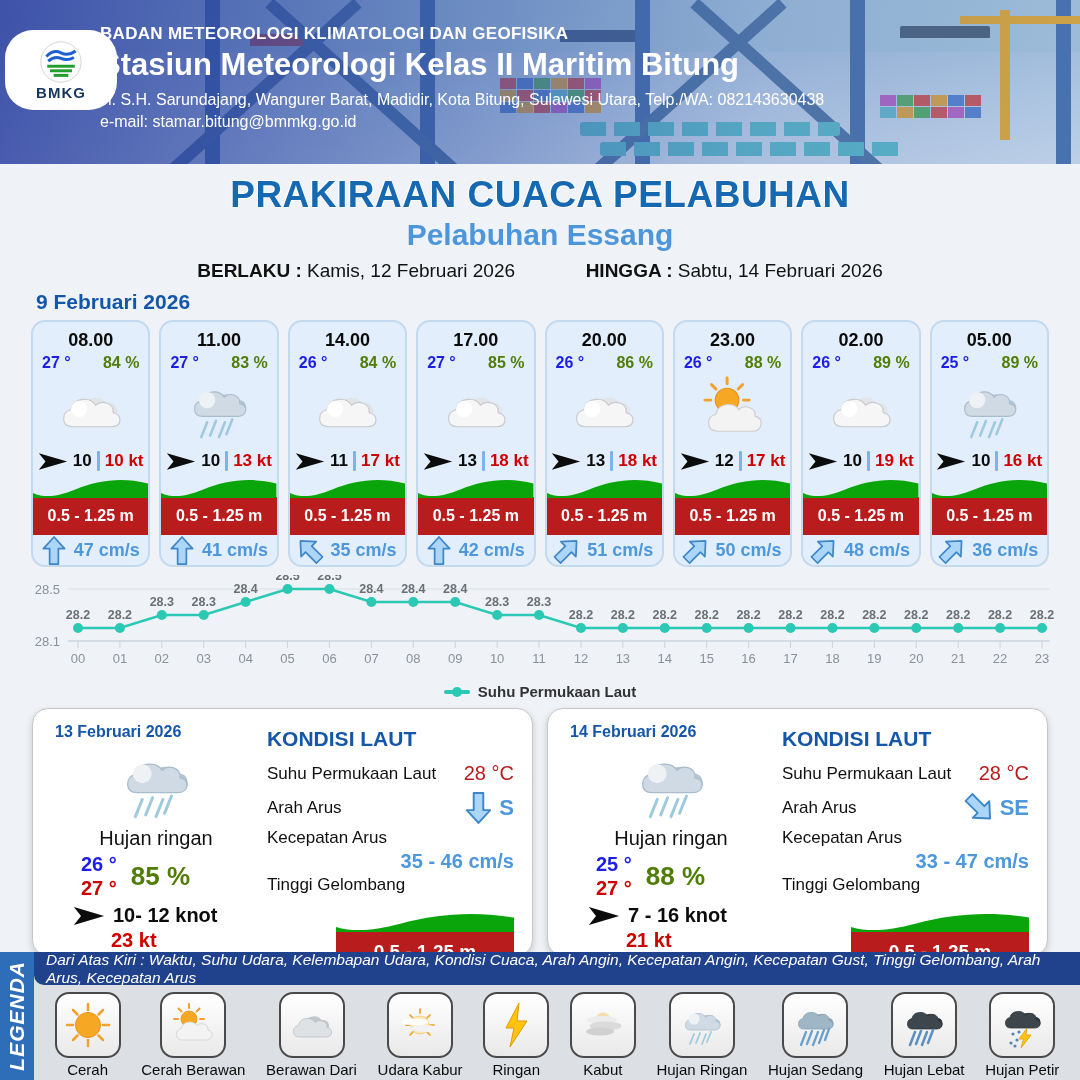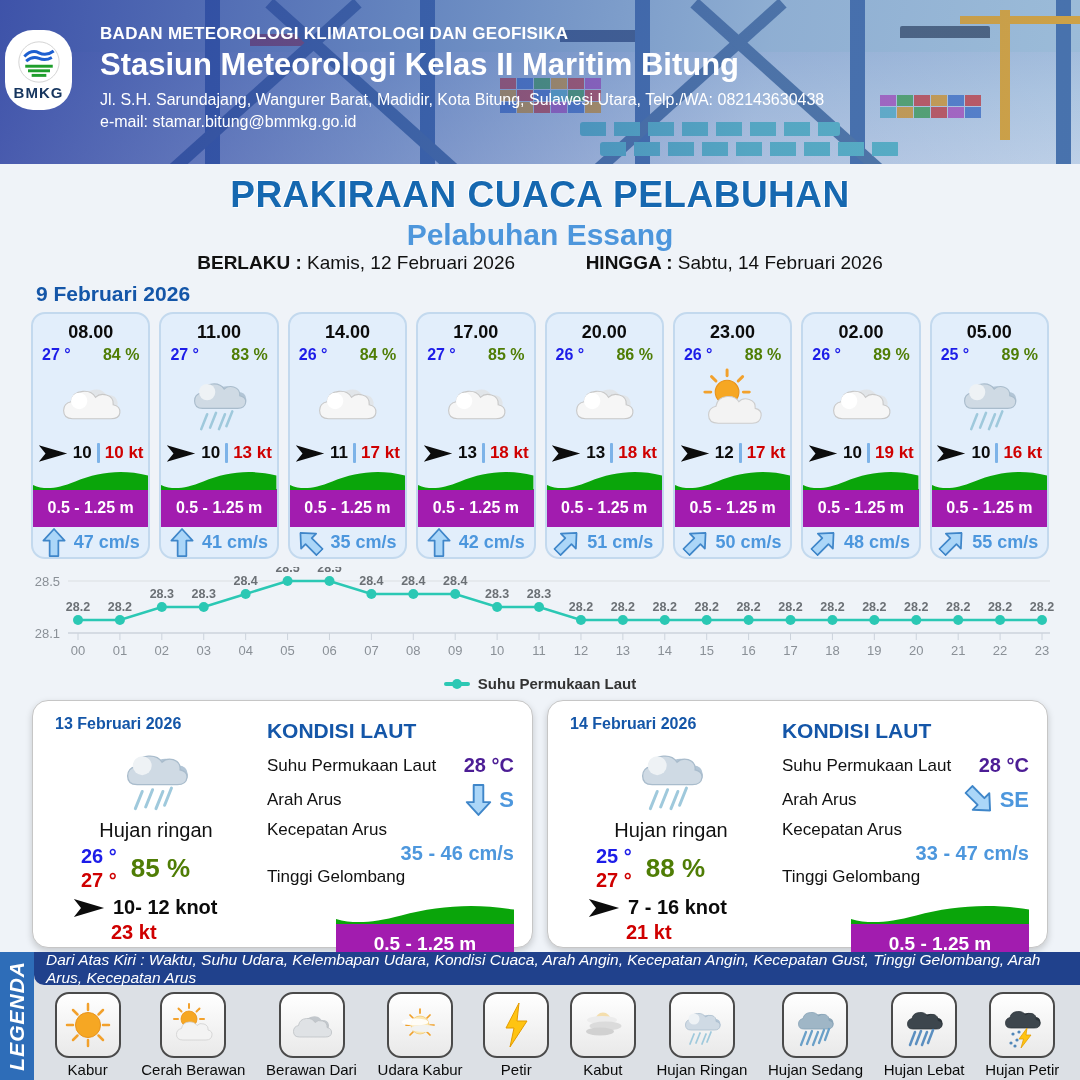--- a/index.html
+++ b/index.html
@@ -10,52 +10,52 @@
   .hdr-sea{position:absolute;top:0;left:0;right:0;height:52px;background:#a3c4da;}
   .hdr-ship{position:absolute;height:12px;border-radius:2px 2px 0 0;}
   .mull{position:absolute;top:0;bottom:0;width:15px;background:#3f6ca6;}
   .brace{position:absolute;width:12px;height:260px;background:#47719f;top:-40px;}
   .hdr-containers{position:absolute;display:grid;grid-template-columns:repeat(6,16px);grid-auto-rows:11px;gap:1px;}
   .cc1{background:#c94f4f}.cc2{background:#4f7dc9}.cc3{background:#4fa85f}.cc4{background:#d8a03a}.cc5{background:#b05fc0}.cc6{background:#5fb6c9}
   .crane-v{position:absolute;width:10px;background:#e0a52a;}
   .crane-h{position:absolute;height:8px;background:#e0a52a;}
   .seats{position:absolute;height:14px;background:repeating-linear-gradient(90deg,#53b8c4 0 26px,transparent 26px 34px);border-radius:3px;}
   .hdr-overlay{position:absolute;inset:0;background:linear-gradient(100deg,rgba(40,58,158,.82) 0%,rgba(52,84,170,.55) 38%,rgba(90,118,190,.28) 70%,rgba(120,148,210,.16) 100%);}
-  .logo-box{position:absolute;left:5px;top:30px;width:67px;height:80px;background:#fff;border-radius:28px;display:flex;flex-direction:column;align-items:center;justify-content:center;z-index:5;}
+  .logo-box{position:absolute;left:5px;top:30px;width:112px;height:80px;background:#fff;border-radius:28px;display:flex;flex-direction:column;align-items:center;justify-content:center;z-index:5;}
   .logo-box svg{width:44px;height:44px;}
   .logo-text{font-weight:bold;font-size:15px;color:#16355e;letter-spacing:1px;}
   .hdr-text{position:absolute;left:100px;top:24px;z-index:5;color:#fff;}
   .hdr-agency{font-size:17px;font-weight:bold;letter-spacing:.3px;}
   .hdr-station{font-size:31px;font-weight:bold;margin-top:3px;}
   .hdr-address{font-size:16px;margin-top:8px;}
   .hdr-email{font-size:16px;margin-top:4px;}
 
   
   .title-sec{text-align:center;padding-top:10px;}
   .title-main{font-size:37px;font-weight:800;color:#1668b0;letter-spacing:.5px;text-shadow:1px 1px 0 #fff,-1px -1px 0 #fff;}
   .title-sub{font-size:30px;font-weight:bold;color:#4d96dc;margin-top:2px;}
-  .validity{font-size:19px;color:#111;}
+  .validity{font-size:19px;color:#111;margin-top:8px;}
   .validity b{font-weight:bold;}
   .validity .gap{display:inline-block;width:60px;}
   .date-label{font-size:21px;font-weight:bold;color:#1456a8;margin:8px 0 6px 36px;}
 
   
   .cards-row{display:flex;gap:9px;padding:0 31px;}
   .hcard{flex:1;background:#e2eefb;border:2px solid #c3d9ee;border-radius:14px;height:247px;display:flex;flex-direction:column;overflow:hidden;box-sizing:border-box;}
   .c-time{text-align:center;font-weight:bold;font-size:18px;margin-top:8px;color:#0b0b0b;}
   .c-th{display:flex;justify-content:space-between;padding:3px 9px 0;font-size:16px;font-weight:bold;}
   .c-temp{color:#1d1de8;}
   .c-hum{color:#4f7d05;}
   .c-icon{height:74px;display:flex;align-items:center;justify-content:center;}
   .c-icon svg{width:76px;height:74px;}
   .c-wind{display:flex;align-items:center;justify-content:center;gap:5px;font-size:17px;font-weight:bold;height:30px;color:#0b0b0b;}
   .c-wind .barb{width:30px;height:19px;}
   .sep{width:3px;height:20px;background:#7db3e8;border-radius:1px;}
   .c-gust{color:#cf0000;}
-  .wave-band{margin-top:21px;background:#a21caf;height:38px;position:relative;text-align:center;color:#fff;font-weight:bold;font-size:16px;line-height:38px;}
+  .wave-band{margin-top:21px;background:#b91c1c;height:38px;position:relative;text-align:center;color:#fff;font-weight:bold;font-size:16px;line-height:38px;}
   .wave-band svg{position:absolute;top:-21px;left:0;width:100%;height:22px;display:block;}
   .c-cur{flex:1;display:flex;align-items:center;justify-content:center;gap:8px;color:#4d97dd;font-weight:bold;font-size:18px;}
   .cur-arrow{width:24px;height:29px;}
 
   
   .chart-sec{margin-top:8px;}
   .chart-legend{display:flex;align-items:center;justify-content:center;gap:8px;font-size:15px;font-weight:bold;color:#333;margin-top:2px;}
   .leg-swatch{width:26px;height:4px;background:#2bc8b4;border-radius:2px;position:relative;}
   .leg-swatch::after{content:"";position:absolute;left:8px;top:-3px;width:10px;height:10px;border-radius:50%;background:#2bc8b4;}
 
@@ -71,21 +71,21 @@
   .d-tcol{display:flex;flex-direction:column;font-size:20px;font-weight:bold;line-height:24px;}
   .d-tmin{color:#1d1de8;}
   .d-tmax{color:#cf0000;}
   .d-hum{font-size:26px;font-weight:bold;color:#4f7d05;}
   .d-wind{display:flex;align-items:center;gap:8px;font-size:20px;font-weight:bold;color:#0b0b0b;margin:4px 0 0 18px;}
   .d-wind .barb{width:32px;height:20px;}
   .d-gust{font-size:20px;font-weight:bold;color:#cf0000;margin:2px 0 0 56px;}
   .d-right{flex:1;display:flex;flex-direction:column;padding-top:8px;}
   .sea-title{font-size:21px;font-weight:bold;color:#1456a8;margin-bottom:4px;}
   .sea-row{display:flex;justify-content:space-between;align-items:center;font-size:17px;color:#111;margin-top:7px;}
-  .sea-val{color:#4c1d95;font-weight:bold;font-size:20px;}
+  .sea-val{color:#b91c1c;font-weight:normal;font-size:20px;}
   .sea-dir{display:flex;align-items:center;gap:7px;color:#4d97dd;font-weight:bold;font-size:22px;}
   .sea-dir svg{width:27px;height:32px;}
   .sea-speed{text-align:right;color:#4d97dd;font-weight:bold;font-size:20px;margin-top:2px;}
   .d-wavewrap{align-self:flex-end;width:178px;margin-top:14px;}
   .d-wavewrap .wave-band{height:42px;line-height:42px;font-size:19px;margin-top:22px;}
 
   
   .legend{position:absolute;left:0;right:0;bottom:0;height:128px;background:#dce0e5;}
   .legend-strip{position:absolute;left:0;top:0;bottom:0;width:34px;background:#2e6db8;display:flex;align-items:center;justify-content:center;}
   .legend-strip span{writing-mode:vertical-rl;transform:rotate(180deg);color:#fff;font-weight:bold;font-style:italic;font-size:21px;letter-spacing:1px;}
@@ -471,21 +471,21 @@
       <div class="wave-band">
         <svg viewBox="0 0 120 26" preserveAspectRatio="none">
             <path d="M0 20 C12 26 24 25 44 16 C68 5 92 1 120 9 L120 26 L0 26 Z" fill="#0aa50a"></path>
           </svg>
         <span>0.5 - 1.25 m</span>
       </div>
       <div class="c-cur">
         <svg class="cur-arrow" viewBox="0 0 24 30" style="transform: rotate(45deg);">
             <polygon points="12,1 23,13 16.5,13 16.5,29 7.5,29 7.5,13 1,13" fill="#abd6f8" stroke="#3f86c9" stroke-width="1.8" stroke-linejoin="round"></polygon>
           </svg>
-        <span>55 cm/s</span>
+        <span>36 cm/s</span>
       </div>
     </div>
     </div>
 
   <div class="chart-sec">
     <svg width="1080" height="102" viewBox="0 0 1080 102">
         <line x1="68" y1="14" x2="1050" y2="14" stroke="#e2e6ea" stroke-width="1.5"></line>
         <line x1="68" y1="66" x2="1050" y2="66" stroke="#ccd3dc" stroke-width="1.5"></line>
         <text x="60" y="19" text-anchor="end" fill="#8a9097" font-size="13">28.5</text>
         <text x="60" y="71" text-anchor="end" fill="#8a9097" font-size="13">28.1</text>
@@ -741,21 +741,21 @@
                 <line x1="8" y1="50" x2="20" y2="50"></line>
                 <line x1="80" y1="50" x2="92" y2="50"></line>
                 <line x1="20" y1="20" x2="29" y2="29"></line>
                 <line x1="71" y1="71" x2="80" y2="80"></line>
                 <line x1="20" y1="80" x2="29" y2="71"></line>
                 <line x1="71" y1="29" x2="80" y2="20"></line>
               </g>
               <circle cx="50" cy="50" r="25" fill="#f6a723" stroke="#e8931a" stroke-width="2"></circle>
             </svg>
           </div>
-      <div class="legend-label">Kabur</div>
+      <div class="legend-label">Cerah</div>
     </div>
         <div class="legend-item">
       <div class="legend-icon">
             <svg viewBox="0 0 100 100">
               <g stroke="#f2a12c" stroke-width="4" stroke-linecap="round">
                 <line x1="42" y1="8" x2="42" y2="16"></line>
                 <line x1="12" y1="38" x2="20" y2="38"></line>
                 <line x1="64" y1="38" x2="72" y2="38"></line>
                 <line x1="21" y1="17" x2="27" y2="23"></line>
                 <line x1="57" y1="23" x2="63" y2="17"></line>
@@ -793,21 +793,21 @@
             </svg>
           </div>
       <div class="legend-label">Udara Kabur</div>
     </div>
         <div class="legend-item">
       <div class="legend-icon">
             <svg viewBox="0 0 100 100">
               <polygon points="56,6 30,56 46,56 38,94 72,42 52,42" fill="#ffc412" stroke="#e39b00" stroke-width="2" stroke-linejoin="round"></polygon>
             </svg>
           </div>
-      <div class="legend-label">Petir</div>
+      <div class="legend-label">Ringan</div>
     </div>
         <div class="legend-item">
       <div class="legend-icon">
             <svg viewBox="0 0 100 100">
               <circle cx="50" cy="40" r="15" fill="#f3d9a0" opacity="0.85"></circle>
               <ellipse cx="48" cy="40" rx="30" ry="8" fill="#ececec"></ellipse>
               <ellipse cx="55" cy="52" rx="32" ry="9" fill="#dbdbdb"></ellipse>
               <ellipse cx="44" cy="63" rx="28" ry="8" fill="#d1d1d1"></ellipse>
             </svg>
           </div>

